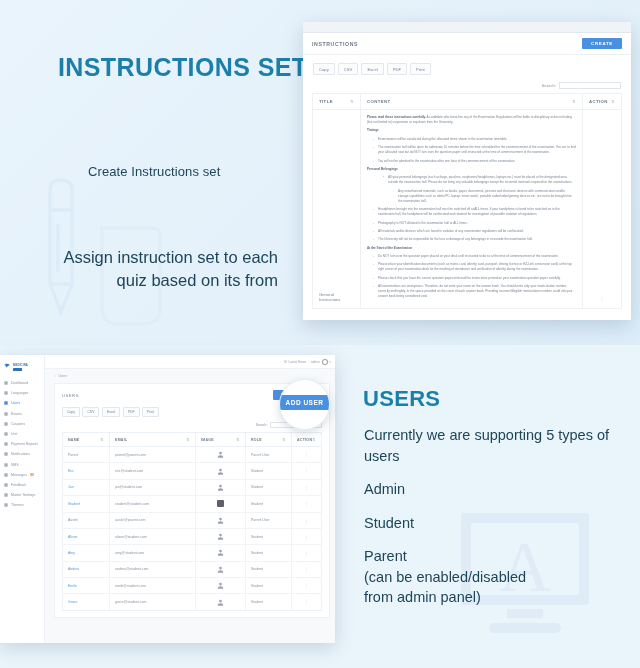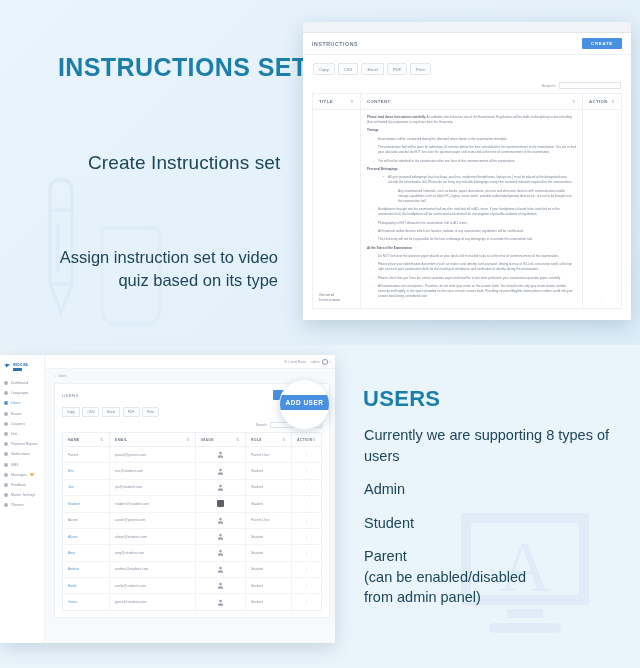--- a/index.html
+++ b/index.html
@@ -15,22 +15,22 @@
   .top-section {
     position: absolute; left: 0; top: 0; width: 640px; height: 345px;
     background: linear-gradient(135deg,#e9f4fc 0%, #e4f1fa 60%, #ddeef9 100%);
   }
   .heading-main {
     position: absolute; left: 58px; top: 53px;
     font-size: 25px; font-weight: bold; color: #1b7fa9;
     letter-spacing: .4px;
   }
   .sub-line-1 {
-    position: absolute; left: 88px; top: 152px;
-    font-size: 19px; color: #1d4659; letter-spacing: .1px;
+    position: absolute; left: 88px; top: 164px;
+    font-size: 13px; color: #1d4659; letter-spacing: .1px;
   }
   .sub-line-2 {
     position: absolute; left: 38px; top: 246px; width: 240px;
     font-size: 16.5px; color: #1d4659; text-align: right; line-height: 1.38;
   }
 
   
   .wm-pencil { position: absolute; left: 40px; top: 172px; opacity: .55; }
   .wm-erase  { position: absolute; left: 96px; top: 222px; opacity: .55; }
 
@@ -223,21 +223,21 @@
       <line x1="18" y1="52" x2="18" y2="100"></line>
     </g>
   </svg>
 
   <svg class="wm-erase" width="70" height="110" viewBox="0 0 70 110">
     <path d="M6 6 L56 6 q8 0 8 8 L64 86 q0 16 -16 16 L22 102 q-16 0 -16 -16 Z" fill="none" stroke="#d9eaf7" stroke-width="3.4"></path>
   </svg>
 
   <div class="heading-main">INSTRUCTIONS SET</div>
   <div class="sub-line-1">Create Instructions set</div>
-  <div class="sub-line-2">Assign instruction set to video quiz based on its type</div>
+  <div class="sub-line-2">Assign instruction set to each quiz based on its from</div>
 
   <div class="instr-panel">
     <div class="instr-topbar"></div>
 
     <div class="instr-head">
       <div class="instr-title">INSTRUCTIONS</div>
       <button class="btn-create">CREATE</button>
     </div>
 
     <div class="export-row">
@@ -344,21 +344,21 @@
 <svg class="wm-monitor" width="140" height="140" viewBox="0 0 140 140">
   <rect x="6" y="8" width="128" height="92" rx="3" fill="#dceaf6"></rect>
   <rect x="16" y="18" width="108" height="72" rx="2" fill="#eaf4fb"></rect>
   <rect x="52" y="104" width="36" height="9" fill="#dceaf6"></rect>
   <rect x="34" y="118" width="72" height="10" rx="5" fill="#dceaf6"></rect>
   <text x="70" y="86" font-family="Liberation Serif, serif" font-size="72" fill="#dceaf6" text-anchor="middle">A</text>
 </svg>
 
 <div class="users-heading">USERS</div>
 <div class="users-text">
-  <div class="blk" style="white-space:pre-line">Currently we are supporting 8 types of users</div>
+  <div class="blk" style="white-space:pre-line">Currently we are supporting 5 types of users</div>
   <div class="blk">Admin</div>
   <div class="blk">Student</div>
   <div class="blk" style="white-space:pre-line">Parent
 (can be enabled/disabled
 from admin panel)</div>
 </div>
 
 <div class="admin-panel">
 
   <div class="adm-sidebar">

